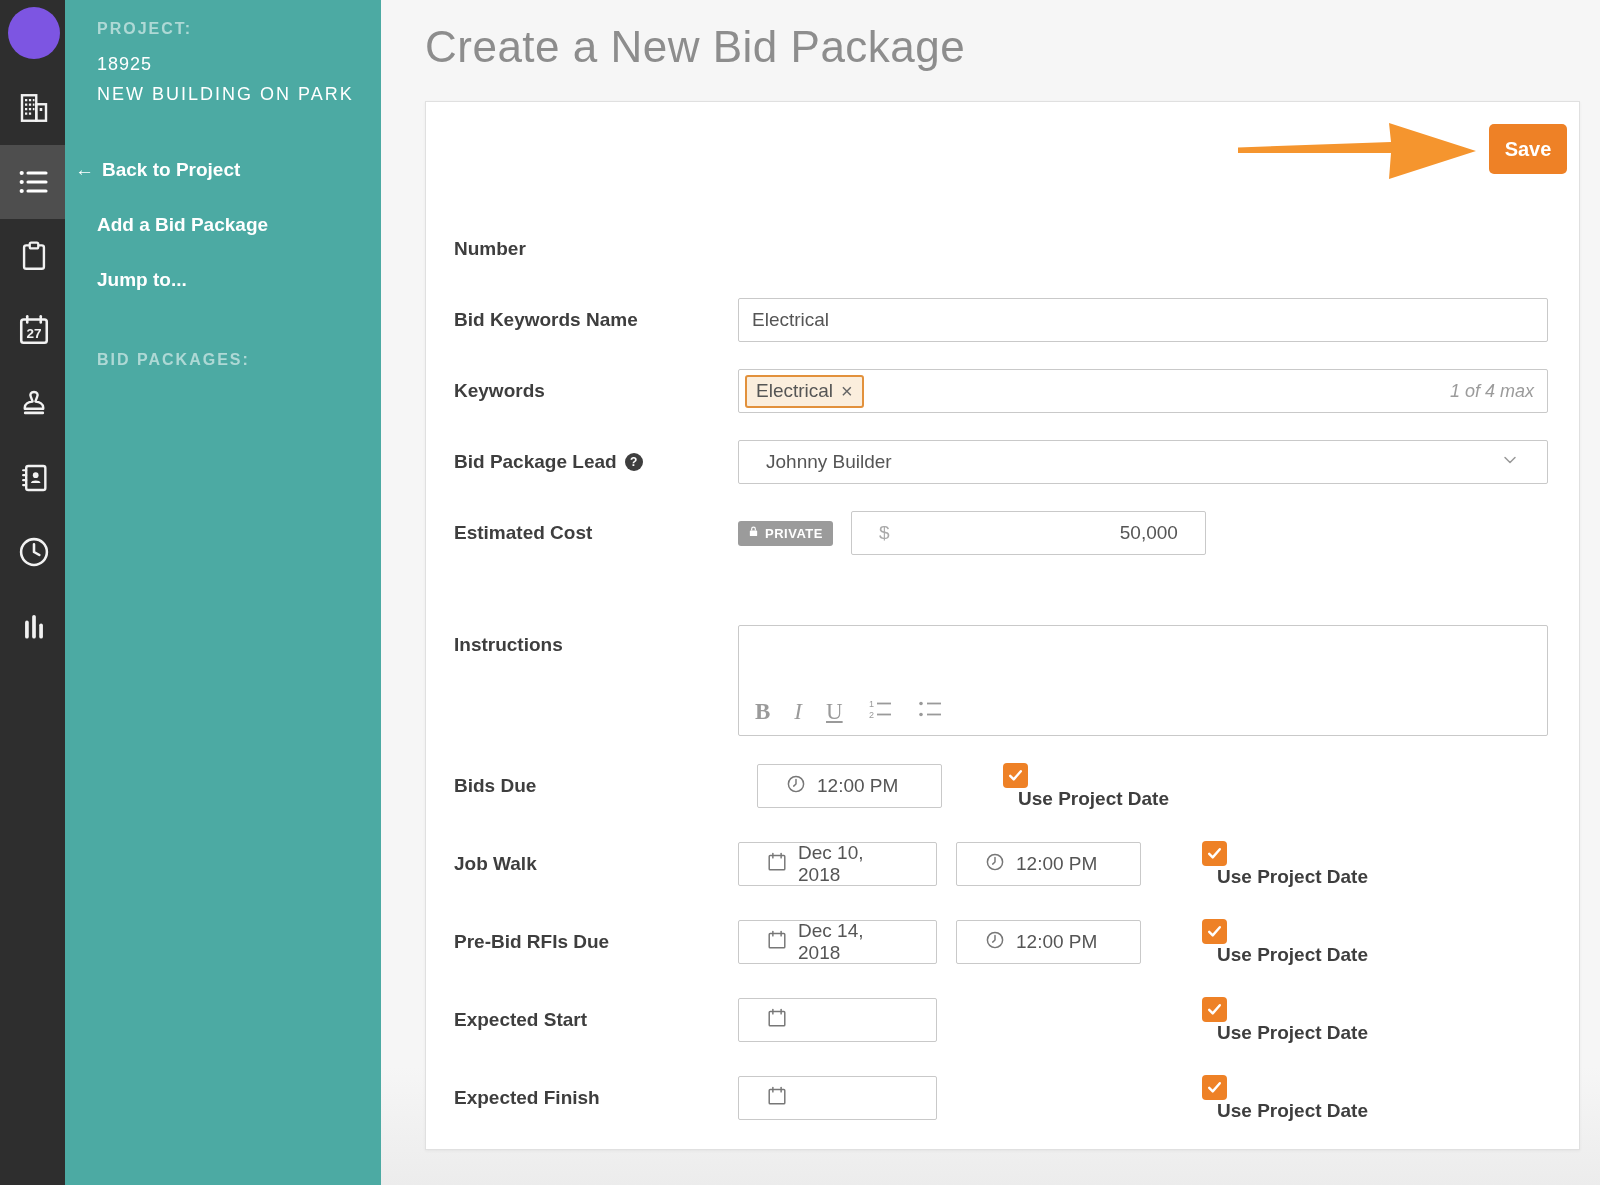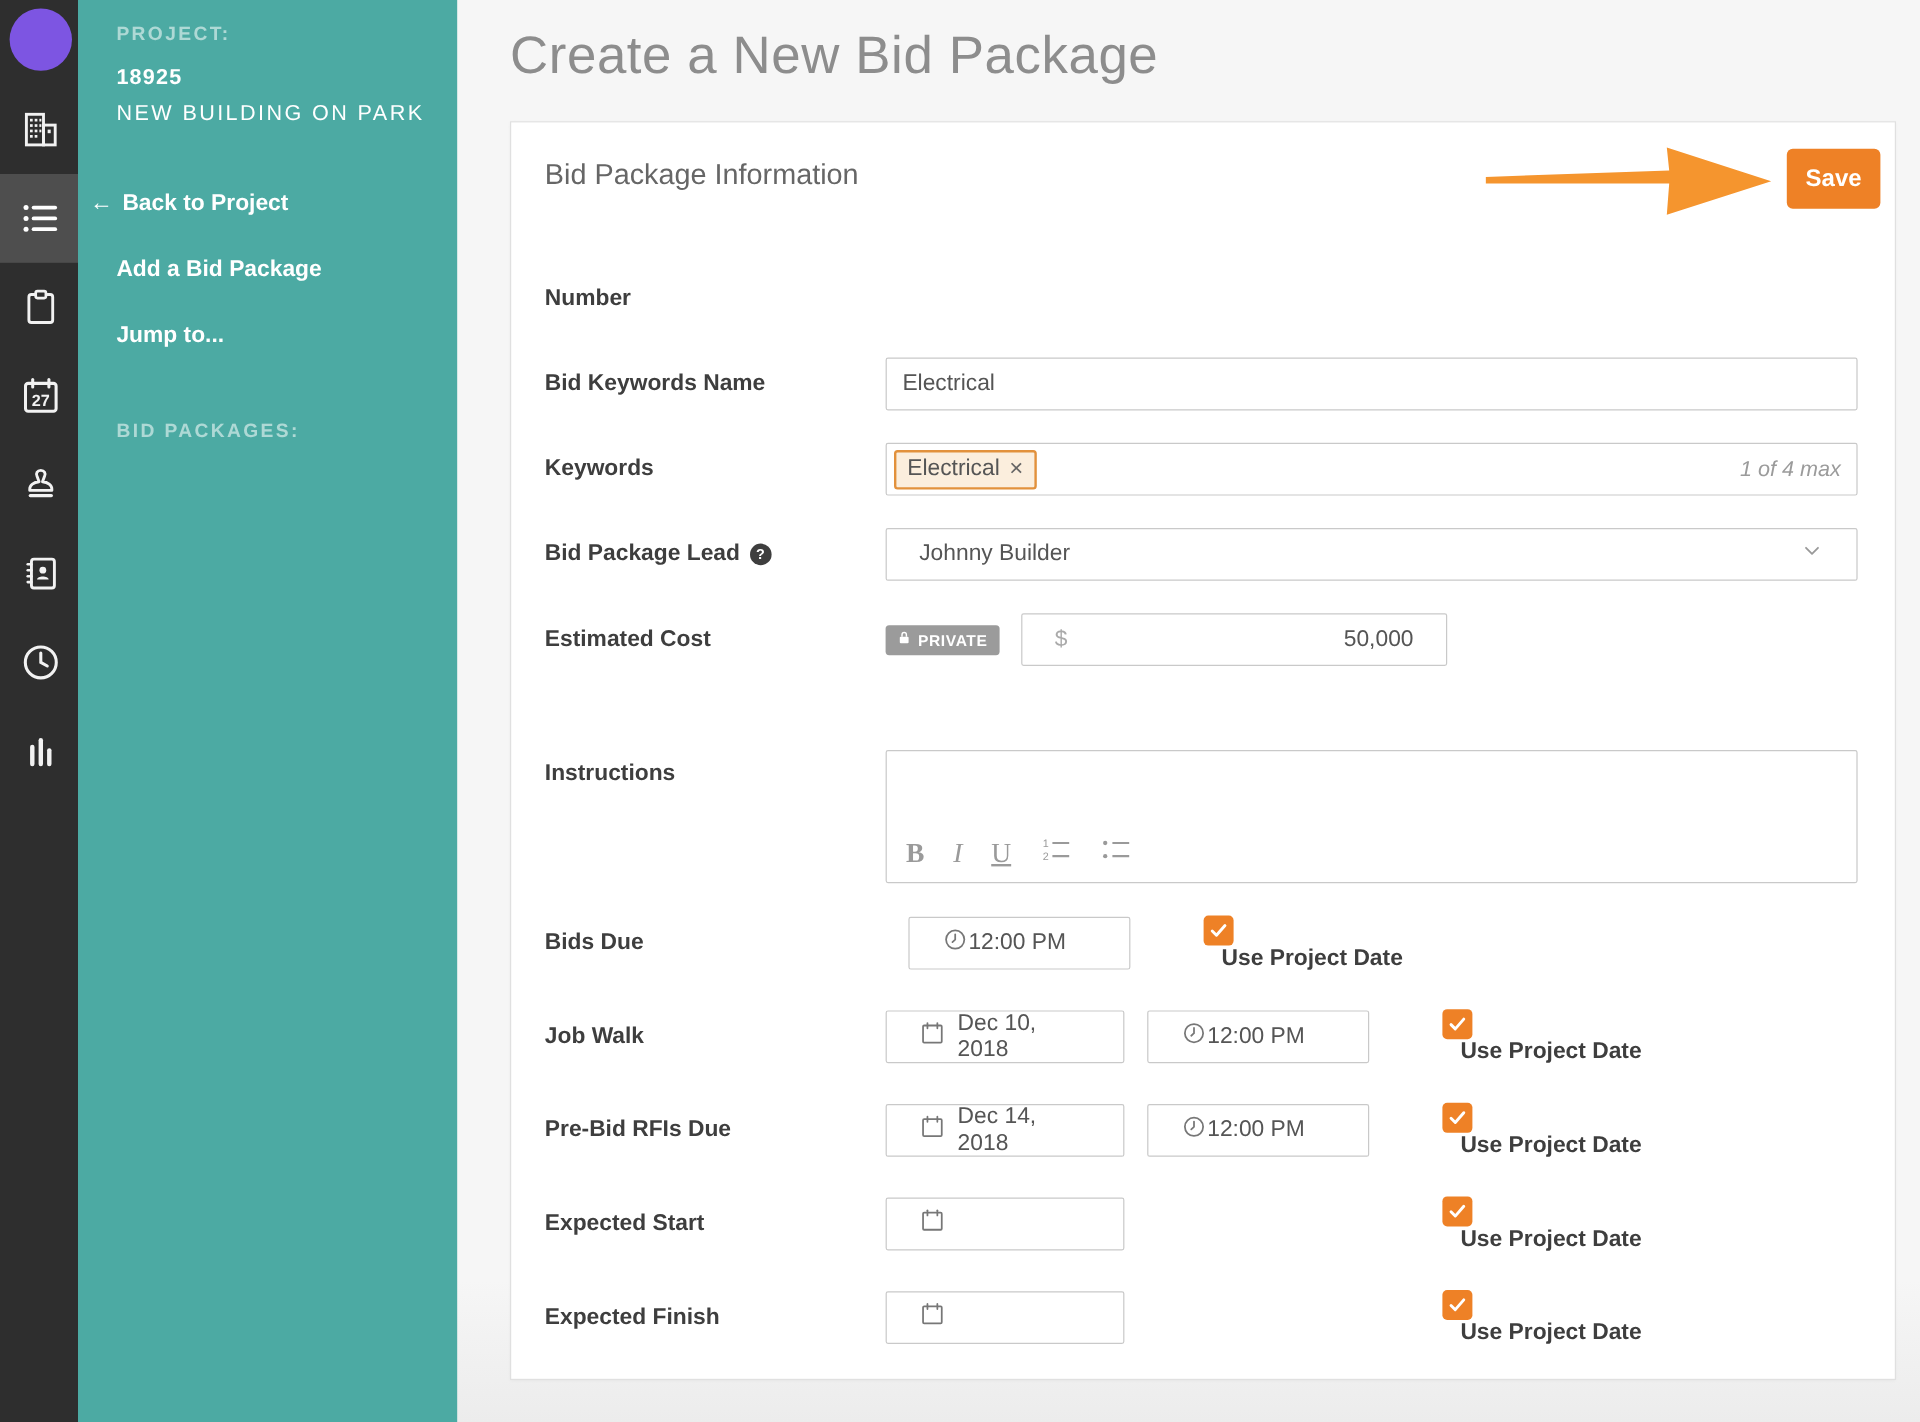--- a/index.html
+++ b/index.html
@@ -18,21 +18,21 @@
   .avatar{width:52px; height:52px; border-radius:50%; background:var(--purple); margin-top:7px; flex:none; cursor:pointer;}
   .rail-item{width:68px; height:74px; flex:none; display:flex; align-items:center; justify-content:center; cursor:pointer;}
   .rail-item.first{margin-top:12px;}
   .rail-item.active{background:var(--dark-active);}
   .rail-item svg{display:block;}
 
   
   .project-panel{position:absolute; left:65px; top:0; width:345px; height:100%; background:var(--teal); color:#fff;}
   .pp-caps{font-size:16px; letter-spacing:2px; color:rgba(255,255,255,.55); font-weight:700;}
   .pp-project-label{margin:20px 0 0 32px;}
-  .pp-number{margin:16px 0 0 32px; font-size:18px; letter-spacing:1px;font-weight:bold;}
+  .pp-number{margin:16px 0 0 32px; font-size:18px; letter-spacing:1px;}
   .pp-name{margin:9px 0 0 32px; font-size:18px; letter-spacing:2px;}
   .pp-link{display:block; font-size:19px; font-weight:700; color:#fff; cursor:pointer;}
   .pp-back{margin:54px 0 0 10px;}
   .pp-back .arr{font-weight:400; margin-right:8px;}
   .pp-add{margin:33px 0 0 32px;}
   .pp-jump{margin:33px 0 0 32px;}
   .pp-bp-label{margin:60px 0 0 32px;}
 
   
   .main{position:absolute; left:381px; top:0; right:0; bottom:0;
@@ -78,21 +78,21 @@
   .rte-btn{font-family:"Liberation Serif", serif; font-size:23px; color:#9a9a9a; cursor:pointer; line-height:1;}
   .rte-btn.b{font-weight:700;}
   .rte-btn.i{font-style:italic;}
   .rte-btn.u{text-decoration:underline;}
   .rte-toolbar svg{cursor:pointer;}
 
   .date-rows{margin-top:28px;}
   .date-row{display:flex; align-items:center; height:44px; margin-bottom:34px;}
   .date-box{width:199px; flex:none; gap:10px;}
   .time-slot{width:204px; flex:none; margin-left:19px; display:flex;}
-  .time-box{width:185px; gap:0;}
+  .time-box{width:185px; gap:10px;}
   .check-wrap{margin-left:42px; display:flex; align-items:flex-start; cursor:pointer;flex-direction:column;}
   .checkbox{width:25px; height:25px; border-radius:4px; background:var(--orange); display:flex;
             align-items:center; justify-content:center; flex:none;}
   .check-label{margin-left:15px; font-size:19px; font-weight:700; color:var(--label);}
   .icon-stroke{stroke:#777; stroke-width:1.6; fill:none; stroke-linecap:round; stroke-linejoin:round;}
 </style>
 </head>
 <body>
 
 <div class="screen">
@@ -219,21 +219,20 @@
     <a class="pp-link pp-add">Add a Bid Package</a>
     <a class="pp-link pp-jump">Jump to...</a>
     <div class="pp-caps pp-bp-label">BID PACKAGES:</div>
   </aside>
 
   <main class="main">
     <h1 class="page-title">Create a New Bid Package</h1>
 
     <section class="card">
       <div class="card-header">
-        <div class="section-title">Bid Package Information</div>
         <svg class="annotation-arrow" width="240" height="62" viewBox="0 0 240 62">
           <polygon points="0,27.5 153,22 151,3 238,31 151,59 153,33 0,33" fill="var(--arrow-orange)"></polygon>
         </svg>
         <button class="save-btn">Save</button>
       </div>
 
       <div class="form-row first">
         <div class="flabel">Number</div>
       </div>
 

